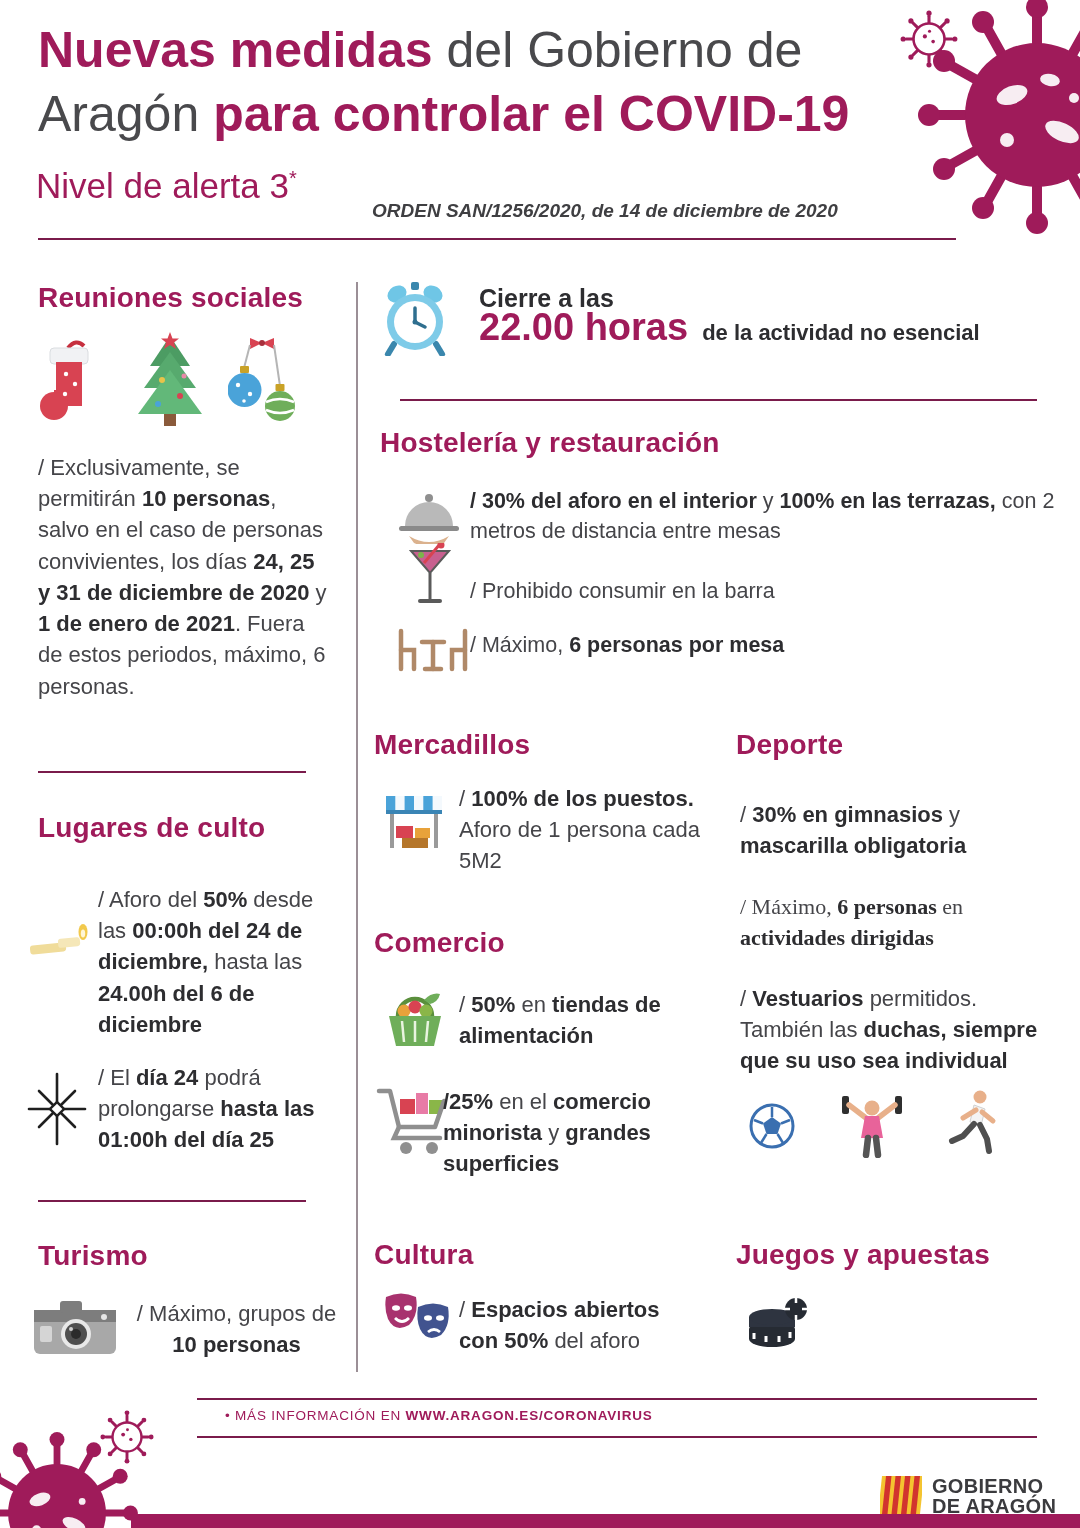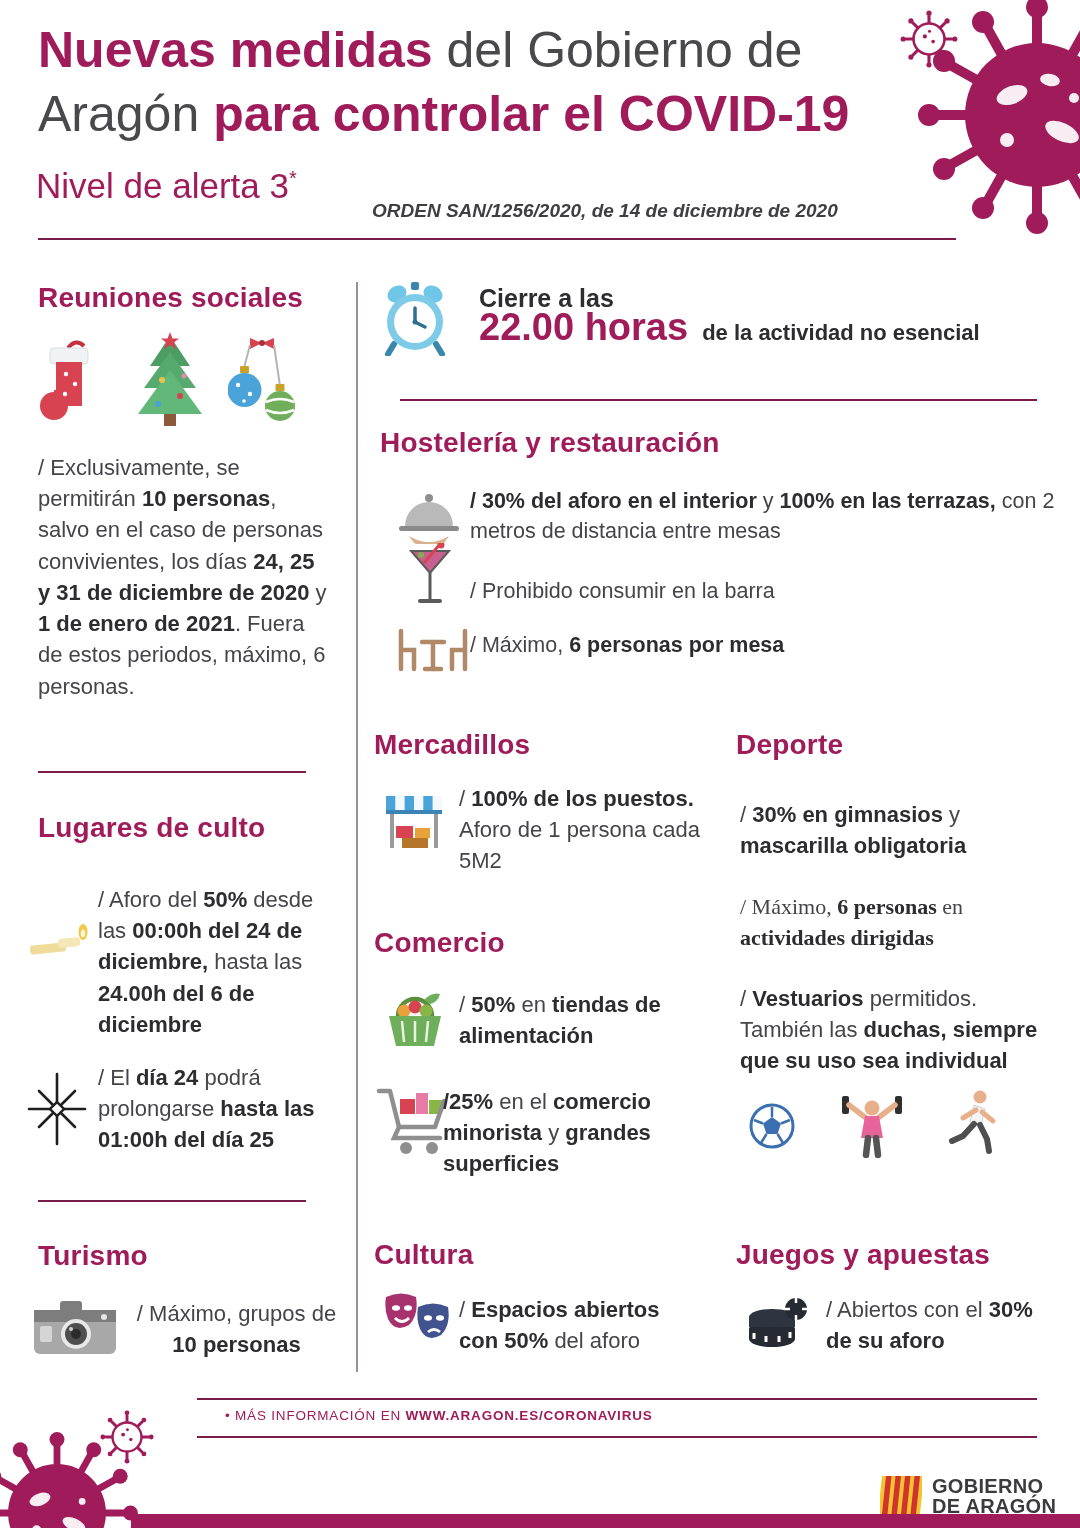--- a/index.html
+++ b/index.html
@@ -379,21 +379,20 @@
         <line x1="44" y1="43" x2="44" y2="49"></line>
     </g>
     <circle cx="50" cy="20" r="11" fill="#262b33"></circle>
     <g stroke="#fff" stroke-width="2.5">
       <line x1="50" y1="9" x2="50" y2="14"></line>
         <line x1="50" y1="26" x2="50" y2="31"></line>
       <line x1="39" y1="20" x2="44" y2="20"></line>
         <line x1="56" y1="20" x2="61" y2="20"></line>
     </g>
   </svg>
-  <div class="abs body-text" style="left:826px; top:1294px; width:215px;"><span>/ Abiertos con el </span><span class="b">30% de su aforo</span></div>
 
   <svg class="abs" style="left:98px; top:1408px;" width="58" height="58" viewBox="0 0 120 120">
     <g stroke="#9f1b5a" stroke-width="6" stroke-linecap="round">
       <line x1="90" y1="60" x2="104" y2="60"></line>
         <line x1="81" y1="81" x2="91" y2="91"></line>
       <line x1="60" y1="90" x2="60" y2="104"></line>
         <line x1="39" y1="81" x2="29" y2="91"></line>
       <line x1="30" y1="60" x2="16" y2="60"></line>
         <line x1="39" y1="39" x2="29" y2="29"></line>
       <line x1="60" y1="30" x2="60" y2="16"></line>

